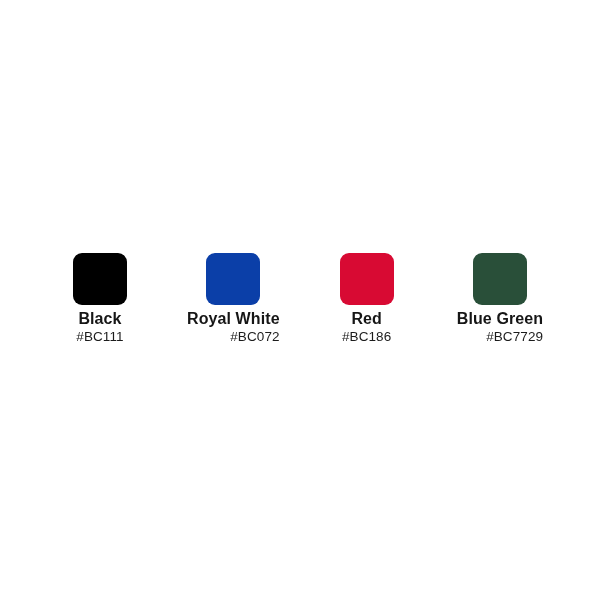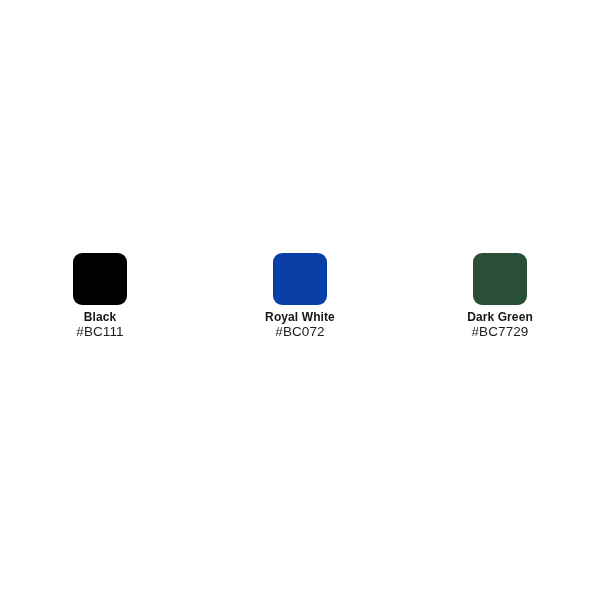--- a/index.html
+++ b/index.html
@@ -54,32 +54,33 @@
 
   .swatch-labels {
     margin-top: 5px;
     text-align: center;
     line-height: 1.18;
     white-space: nowrap;
   }
 
   .swatch-name {
     display: block;
-    font-size: 12px;
+    font-size: 16px;
     font-weight: bold;
     color: #161616;
     letter-spacing: 0.1px;
   }
 
   .swatch-code {
     display: block;
     font-size: 13.5px;
     font-weight: normal;
     color: #1c1c1c;
     letter-spacing: 0.1px;
+    text-align: right;
   }
 </style>
 </head>
 <body style="background: rgb(255, 255, 255);">
 
 <div id="swatch-palette">
   <div class="palette-row">
 
     <div class="swatch-item">
       <div class="swatch-chip" style="background: rgb(0, 0, 0);"></div>
@@ -91,23 +92,30 @@
 
 
     <div class="swatch-item">
       <div class="swatch-chip" style="background: rgb(11, 63, 168);"></div>
       <div class="swatch-labels">
         <span class="swatch-name">Royal White</span>
         <span class="swatch-code">#BC072</span>
       </div>
     </div>
 
+    <div class="swatch-item">
+      <div class="swatch-chip" style="background: rgb(216, 10, 51);"></div>
+      <div class="swatch-labels">
+        <span class="swatch-name">Red</span>
+        <span class="swatch-code">#BC186</span>
+      </div>
+    </div>
 
     <div class="swatch-item">
       <div class="swatch-chip" style="background: rgb(41, 79, 57);"></div>
       <div class="swatch-labels">
-        <span class="swatch-name">Dark Green</span>
+        <span class="swatch-name">Blue Green</span>
         <span class="swatch-code">#BC7729</span>
       </div>
     </div>
 
   </div>
 </div>
 
 </body></html>

